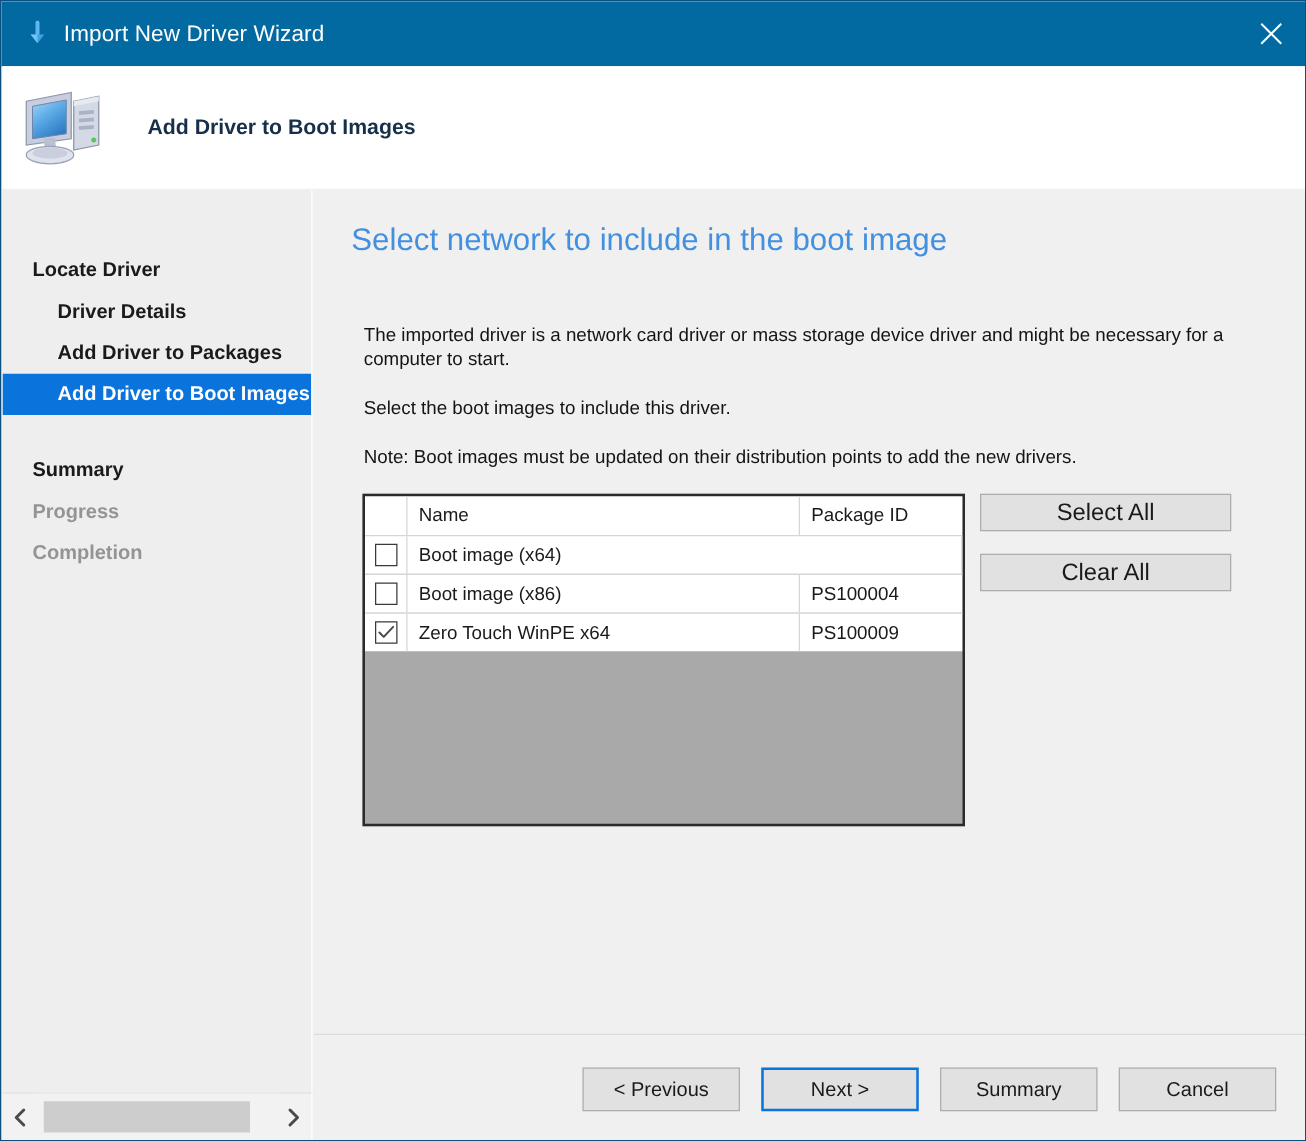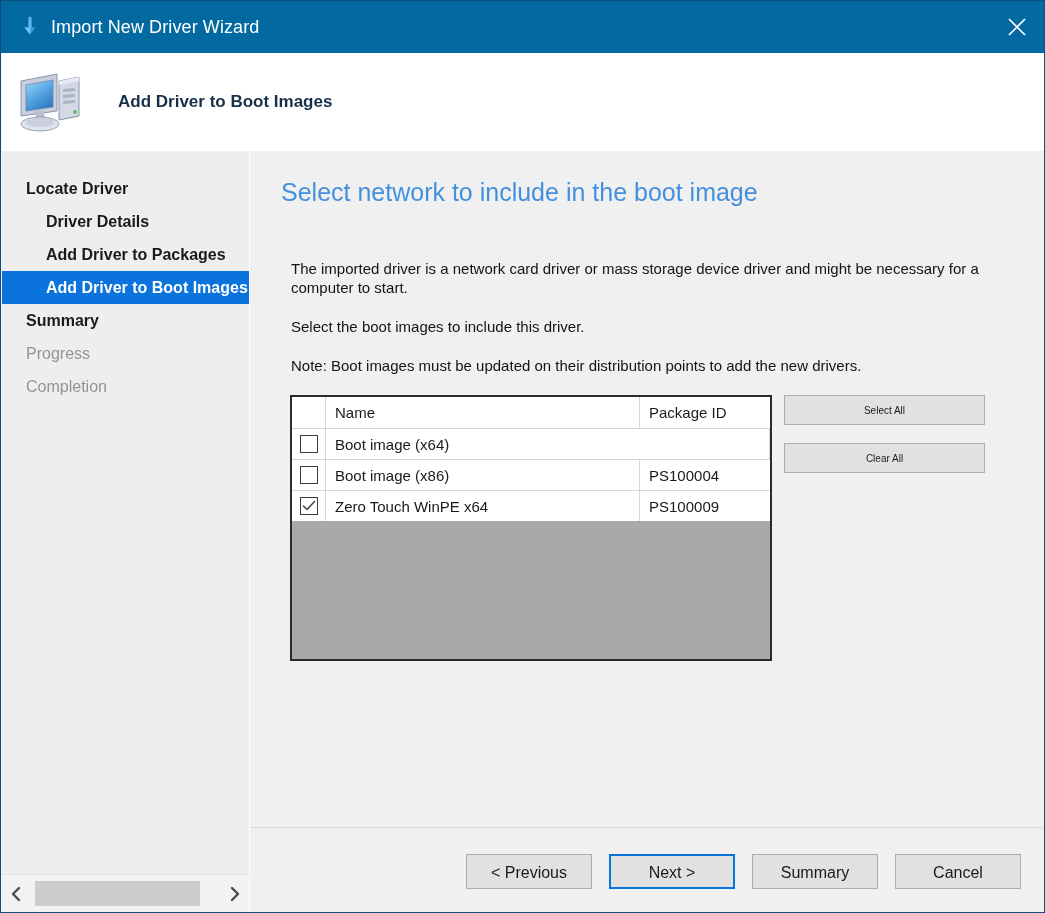--- a/index.html
+++ b/index.html
@@ -102,23 +102,23 @@
     padding-top: 20px;
   }
   .nav-item {
     height: 33px;
     line-height: 33px;
     font-size: 16px;
     white-space: nowrap;
     overflow: hidden;
     box-sizing: border-box;
   }
-  .nav-item.lvl0 { padding-left: 24px; font-weight: bold; color: #1a1a1a; }
+  .nav-item.lvl0 { padding-left: 24px; font-weight: bold; color: #1a1a1a; margin-top: 28px; }
   .nav-item.lvl1 { padding-left: 44px; font-weight: bold; color: #1a1a1a; }
-  .nav-item.dim  { padding-left: 24px; font-weight: normal; color: #949494; }
+  .nav-item.dim  { padding-left: 24px; font-weight: bold; color: #949494; }
   .nav-item.selected {
     background: #0a73dc;
     color: #ffffff;
     font-weight: bold;
     margin-right: 0;
   }
 
   
   .sb-scroll {
     position: absolute;
@@ -279,21 +279,21 @@
   }
   .cbox svg { display: block; }
 
   .side-buttons {
     margin-left: 12px;
     display: flex;
     flex-direction: column;
   }
   .btn {
     font-family: "Liberation Sans", sans-serif;
-    font-size: 10px;
+    font-size: 19px;
     color: #1a1a1a;
     background: #e1e1e1;
     border: 1px solid #adadad;
     box-sizing: border-box;
     cursor: pointer;
     text-align: center;
     white-space: nowrap;
   }
   .btn-side {
     width: 201px;

